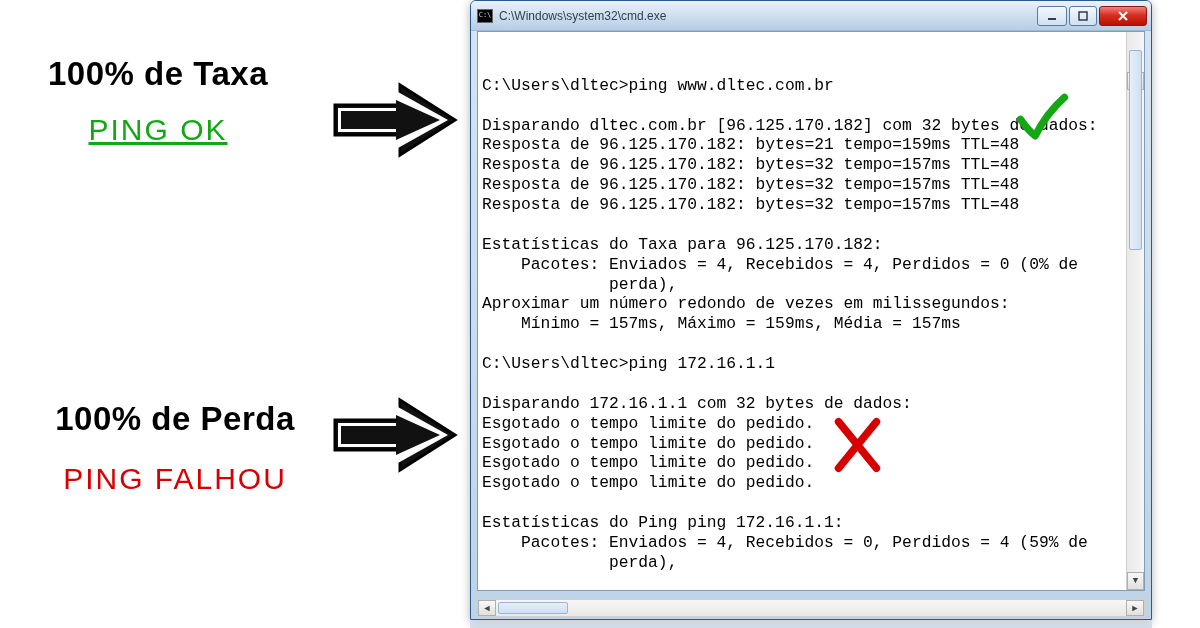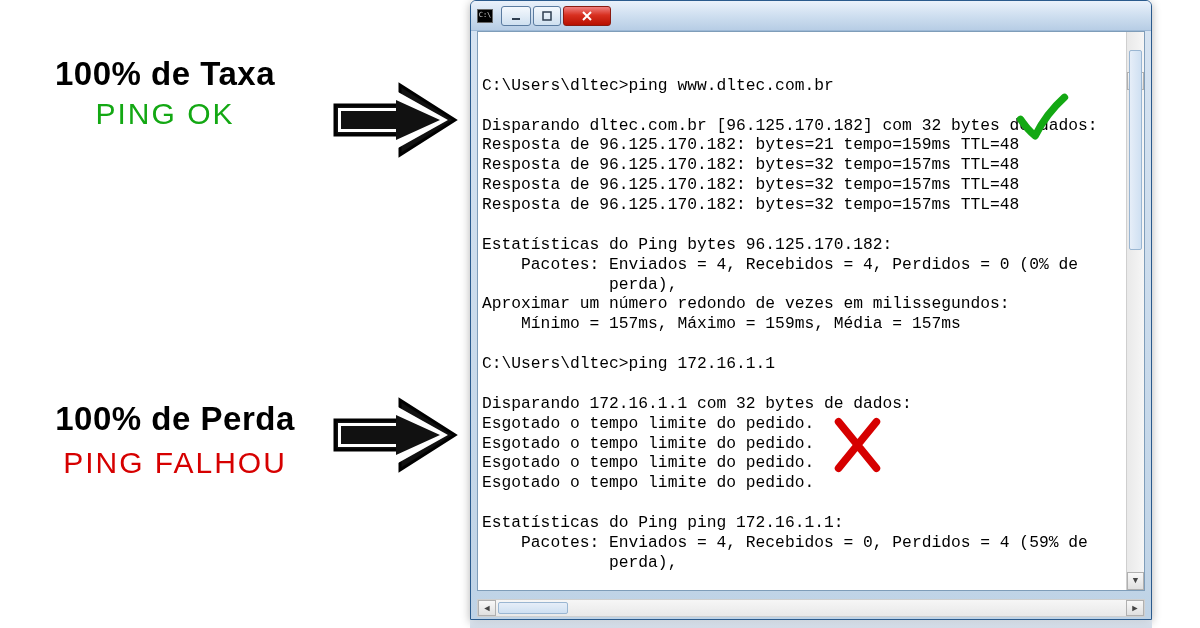--- a/index.html
+++ b/index.html
@@ -10,43 +10,44 @@
       position: relative;
       font-family: Arial, sans-serif;
       overflow: hidden;
     }
 
     
     .annotation-block {
       position: absolute;
       text-align: center;
     }
-    .anno-top { top: 55px; left: 15px; width: 300px; }
+    .anno-top { top: 55px; left: 8px; width: 300px; }
     .anno-bottom { top: 400px; left: 25px; width: 300px; }
     .handwritten {
       font-family: "Comic Sans MS", cursive, sans-serif;
       font-weight: bold;
       font-size: 33px;
       color: #000;
       line-height: 1.15;
       letter-spacing: 0.5px;
     }
     .status-ok {
       font-family: Impact, "Arial Black", sans-serif;
       font-size: 30px;
       color: #13a813;
       letter-spacing: 2px;
-      margin-top: 4px;
+      margin-top: 20px;
+      text-decoration: underline;
     }
     .status-fail {
       font-family: Impact, "Arial Black", sans-serif;
       font-size: 30px;
       color: #d60000;
       letter-spacing: 2px;
-      margin-top: 8px;
+      margin-top: 24px;
     }
 
     
     .arrow {
       position: absolute;
       width: 130px;
       height: 80px;
     }
     .arrow-top { top: 80px; left: 330px; }
     .arrow-bottom { top: 395px; left: 330px; }
@@ -202,20 +203,21 @@
   <path d="M5 25 L70 25 L70 5 L125 40 L70 75 L70 55 L5 55 Z" fill="#111" stroke="#000" stroke-width="3"></path>
   <path d="M8 28 L68 28 L68 12 L118 40 L68 68 L68 52 L8 52 Z" fill="#fff"></path>
   <path d="M11 31 L66 31 L66 20 L110 40 L66 60 L66 49 L11 49 Z" fill="#111"></path>
 </svg>
 
 <div class="cmd-window">
   <div class="cmd-titlebar">
     <span class="cmd-icon">
         <span class="cmd-icon-text">C:\</span>
       </span>
+    <span class="cmd-title">C:\Windows\system32\cmd.exe</span>
     <div class="wbtns">
       <div class="wbtn wbtn-min">
         <svg width="10" height="10">
             <rect x="1" y="7" width="8" height="2" fill="#2e3e50"></rect>
           </svg>
       </div>
       <div class="wbtn wbtn-max">
         <svg width="10" height="10">
             <rect x="1" y="1" width="8" height="8" fill="none" stroke="#2e3e50" stroke-width="1.5"></rect>
           </svg>
@@ -231,21 +233,21 @@
   <div class="cmd-body">
 <span></span>
 <span>C:\Users\dltec&gt;ping www.dltec.com.br</span>
 <span></span>
 <span>Disparando dltec.com.br [96.125.170.182] com 32 bytes de dados:</span>
 <span>Resposta de 96.125.170.182: bytes=21 tempo=159ms TTL=48</span>
 <span>Resposta de 96.125.170.182: bytes=32 tempo=157ms TTL=48</span>
 <span>Resposta de 96.125.170.182: bytes=32 tempo=157ms TTL=48</span>
 <span>Resposta de 96.125.170.182: bytes=32 tempo=157ms TTL=48</span>
 <span></span>
-<span>Estatísticas do Ping bytes 96.125.170.182:</span>
+<span>Estatísticas do Taxa para 96.125.170.182:</span>
 <span>    Pacotes: Enviados = 4, Recebidos = 4, Perdidos = 0 (0% de</span>
 <span>             perda),</span>
 <span>Aproximar um número redondo de vezes em milissegundos:</span>
 <span>    Mínimo = 157ms, Máximo = 159ms, Média = 157ms</span>
 <span></span>
 <span>C:\Users\dltec&gt;ping 172.16.1.1</span>
 <span></span>
 <span>Disparando 172.16.1.1 com 32 bytes de dados:</span>
 <span>Esgotado o tempo limite do pedido.</span>
 <span>Esgotado o tempo limite do pedido.</span>

